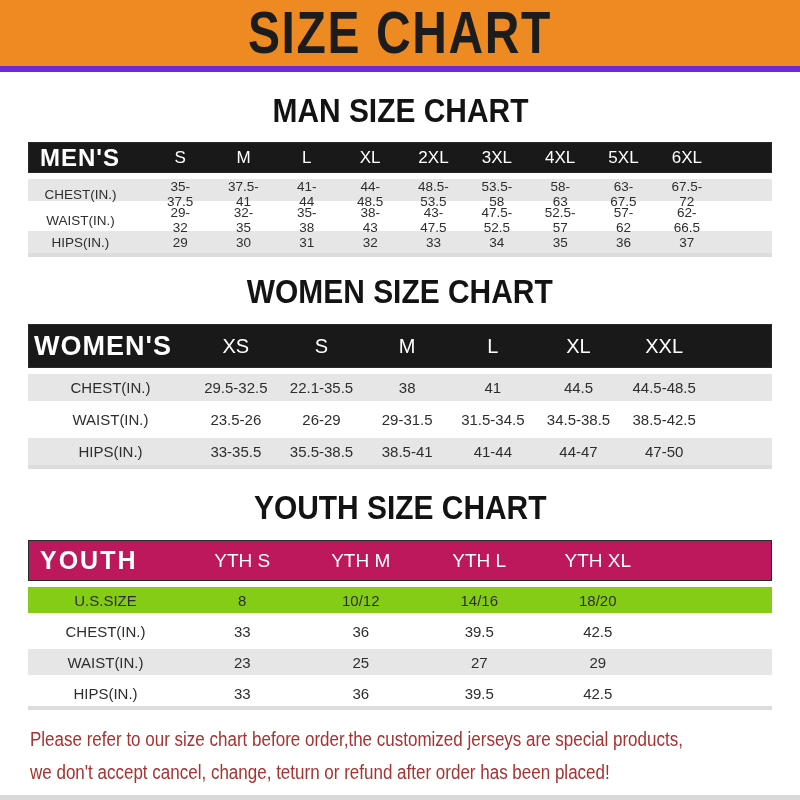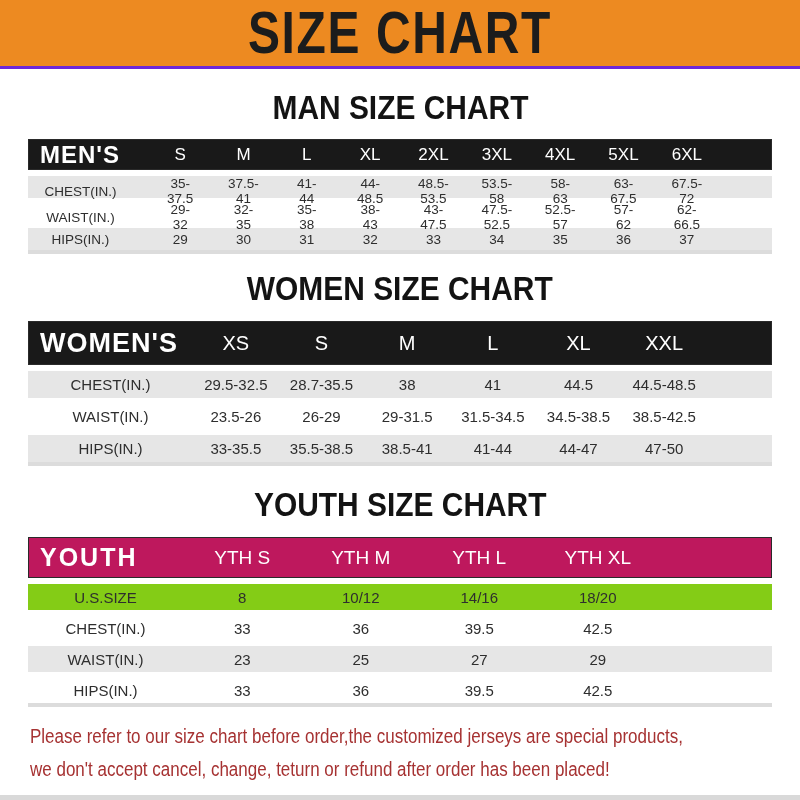--- a/index.html
+++ b/index.html
@@ -6,21 +6,21 @@
   body {
     width:800px; height:800px; position:relative; overflow:hidden;
     background:#ffffff; font-family:"Liberation Sans", sans-serif;
     -webkit-font-smoothing:antialiased;
   }
   .page { width:800px; height:800px; position:relative; }
 
   
   .banner {
     height:66px; display:flex; align-items:center; justify-content:center;
-    border-bottom:3px solid #6d28d9;
+    border-bottom:6px solid #6d28d9;
   }
   .banner-title {
     font-size:60px; font-weight:bold; color:#1c1c1c; letter-spacing:2px;
     line-height:1;
   }
   .condensed { display:inline-block; transform:scaleX(0.8); transform-origin:center; white-space:nowrap; }
 
   
   .section-title {
     margin:8px; text-align:center; font-weight:bold; color:#131313;
@@ -49,21 +49,21 @@
   .table-0 .thead, .table-0 .trow { grid-template-columns:105px repeat(9,1fr) 38px;gap:31px; }
   .table-0 .thead { height:31px; font-size:17px; }
   .table-0 .corner { font-size:24px; }
   .table-0 .trow  { height:22px; font-size:13.5px; margin-bottom:4px; }
   .table-0 .trow:last-child { margin-bottom:0; }
 
   
   .table-1 { margin-top:15px; }
   .table-1 .thead, .table-1 .trow { grid-template-columns:165px repeat(6,1fr) 65px; }
   .table-1 .thead { height:44px; font-size:20px; }
-  .table-1 .corner { font-size:27px; }
+  .table-1 .corner { font-size:27px;padding-left:6px; }
   .table-1 .trow  { height:27px; font-size:15px; margin-bottom:5px; }
   .table-1 .trow:last-child { margin-bottom:0; }
 
   
   .table-2 { margin-top:15px; }
   .table-2 .thead, .table-2 .trow { grid-template-columns:155px repeat(4,1fr) 115px; }
   .table-2 .thead { height:41px; font-size:19px; }
   .table-2 .corner { font-size:25px; letter-spacing:2px; }
   .table-2 .trow  { height:26px; font-size:15px; margin-bottom:5px; }
   .table-2 .trow:last-child { margin-bottom:0; }
@@ -154,21 +154,21 @@
           <span class="hcell">XS</span>
           <span class="hcell">S</span>
           <span class="hcell">M</span>
           <span class="hcell">L</span>
           <span class="hcell">XL</span>
           <span class="hcell">XXL</span>
         </div>
         <div class="trow row-gray" style="background: rgb(230, 230, 230);">
           <span class="rlabel">CHEST(IN.)</span>
           <span class="cell">29.5-32.5</span>
-          <span class="cell">28.7-35.5</span>
+          <span class="cell">22.1-35.5</span>
           <span class="cell">38</span>
           <span class="cell">41</span>
           <span class="cell">44.5</span>
           <span class="cell">44.5-48.5</span>
         </div>
         <div class="trow row-white" style="background: rgb(255, 255, 255);">
           <span class="rlabel">WAIST(IN.)</span>
           <span class="cell">23.5-26</span>
           <span class="cell">26-29</span>
           <span class="cell">29-31.5</span>

